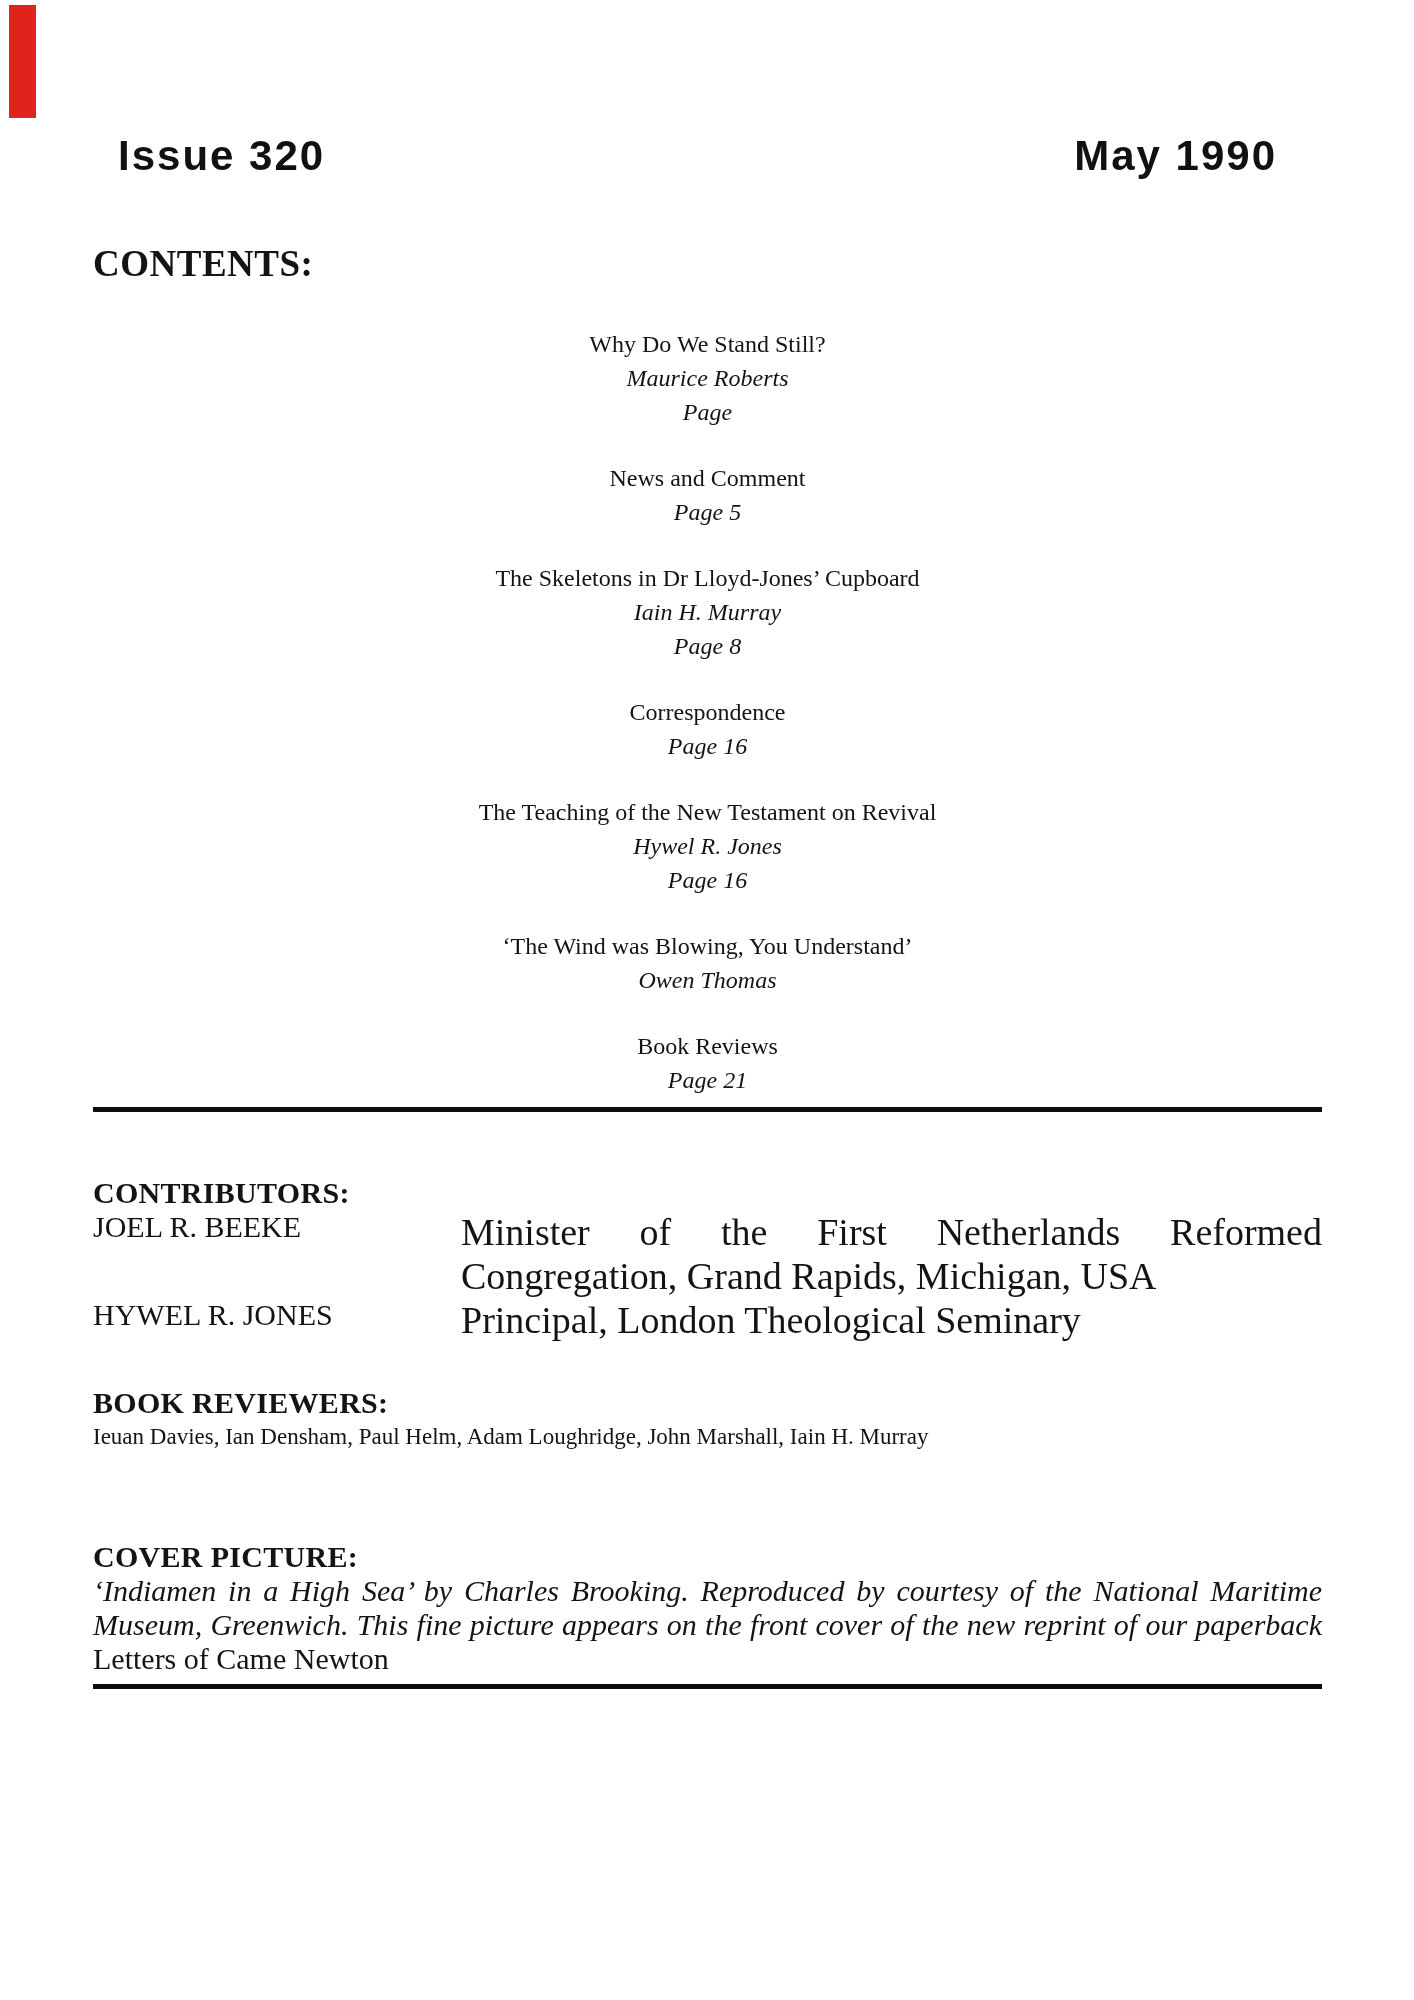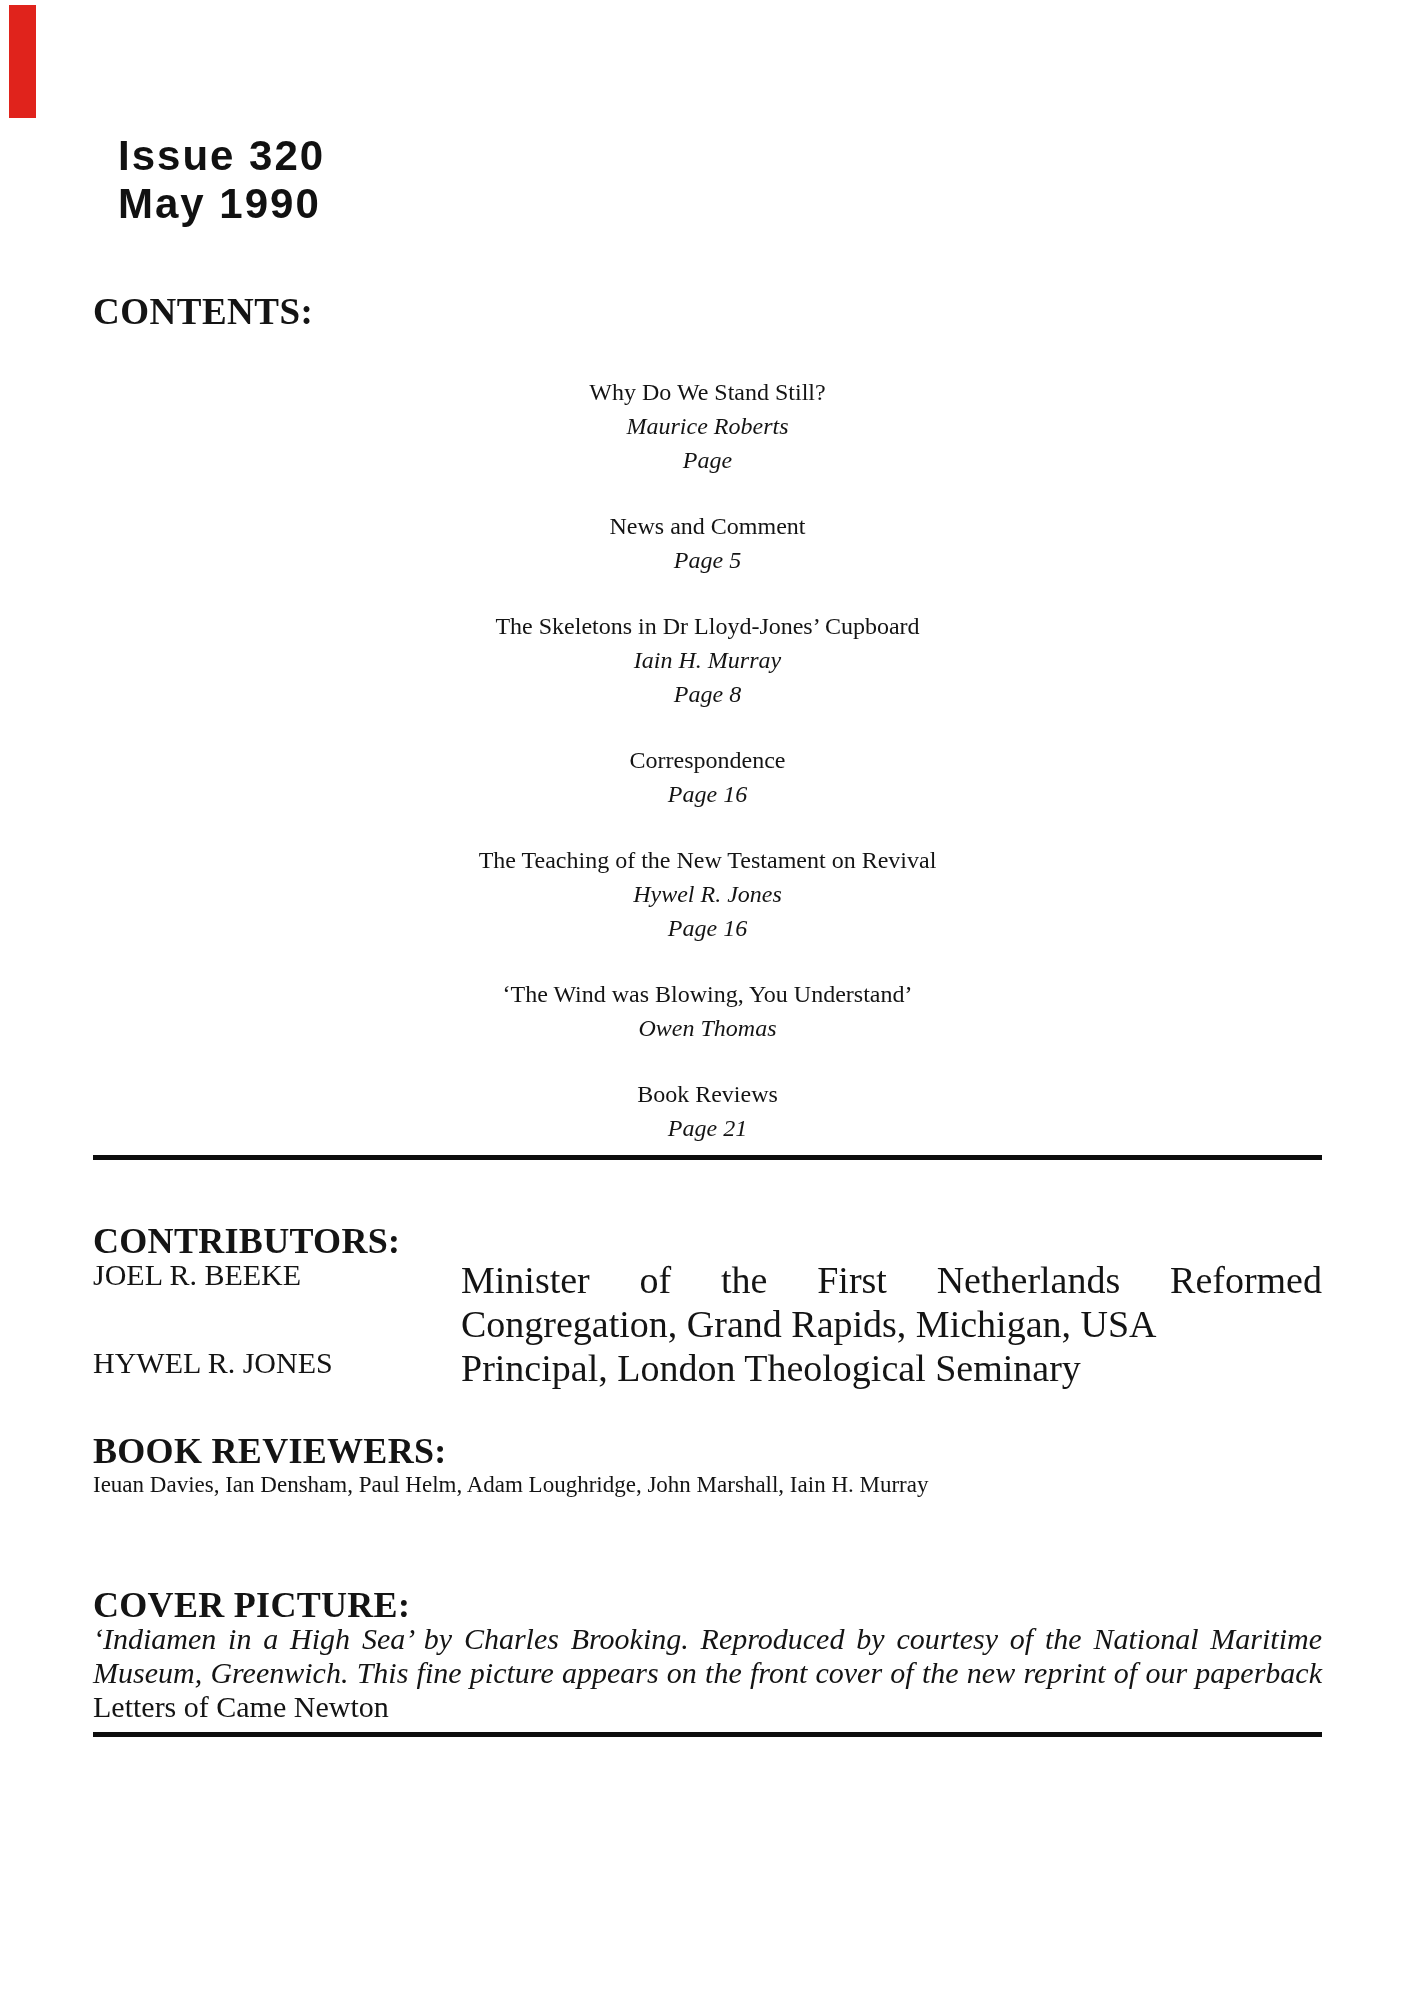--- a/index.html
+++ b/index.html
@@ -30,21 +30,20 @@
     display: flex;
     justify-content: space-between;
     align-items: baseline;
     padding-left: 25px;
     padding-right: 45px;
     font-family: "Liberation Sans", sans-serif;
     font-weight: 700;
     font-size: 42px;
     letter-spacing: 2px;
     color: #111;
-    flex-direction: column;
   }
   .contents-heading {
     margin-top: 62px;
     font-size: 37px;
     font-weight: 700;
     letter-spacing: 0.5px;
   }
   .toc { margin-top: 42px; }
   .toc-entry { margin-bottom: 32px; }
   .toc-entry:last-child { margin-bottom: 10px; }
@@ -54,21 +53,21 @@
     text-align: center;
   }
   .italic { font-style: italic; }
   .rule {
     border: none;
     border-top: 5px solid #0d0d0d;
     width: 100%;
   }
   .rule-1 { margin-top: 0px; }
   .section-heading {
-    font-size: 36px;
+    font-size: 30px;
     font-weight: 700;
     line-height: 34px;
     letter-spacing: 0.3px;
   }
   .contributors { margin-top: 64px; }
   .contrib-row {
     display: flex;
     align-items: flex-start;
   }
   .contrib-name {

